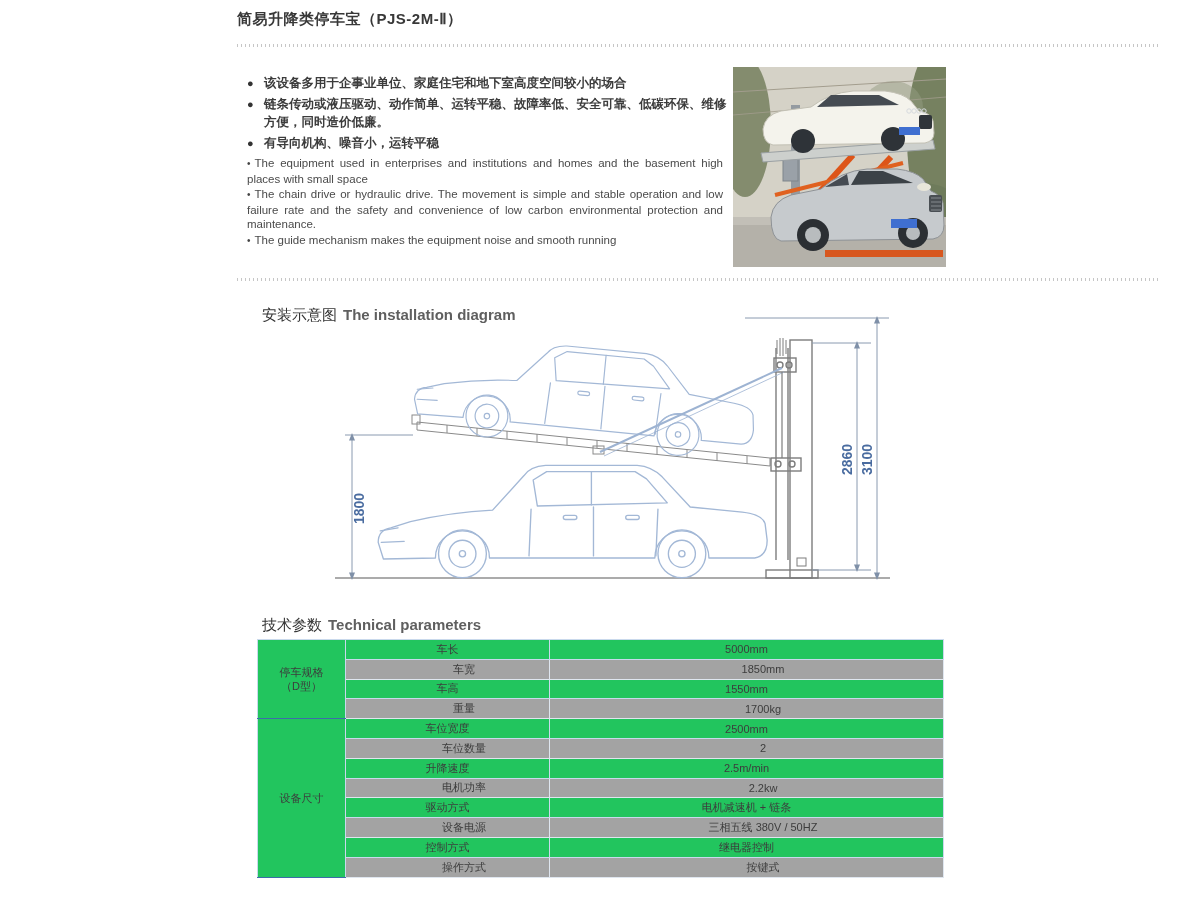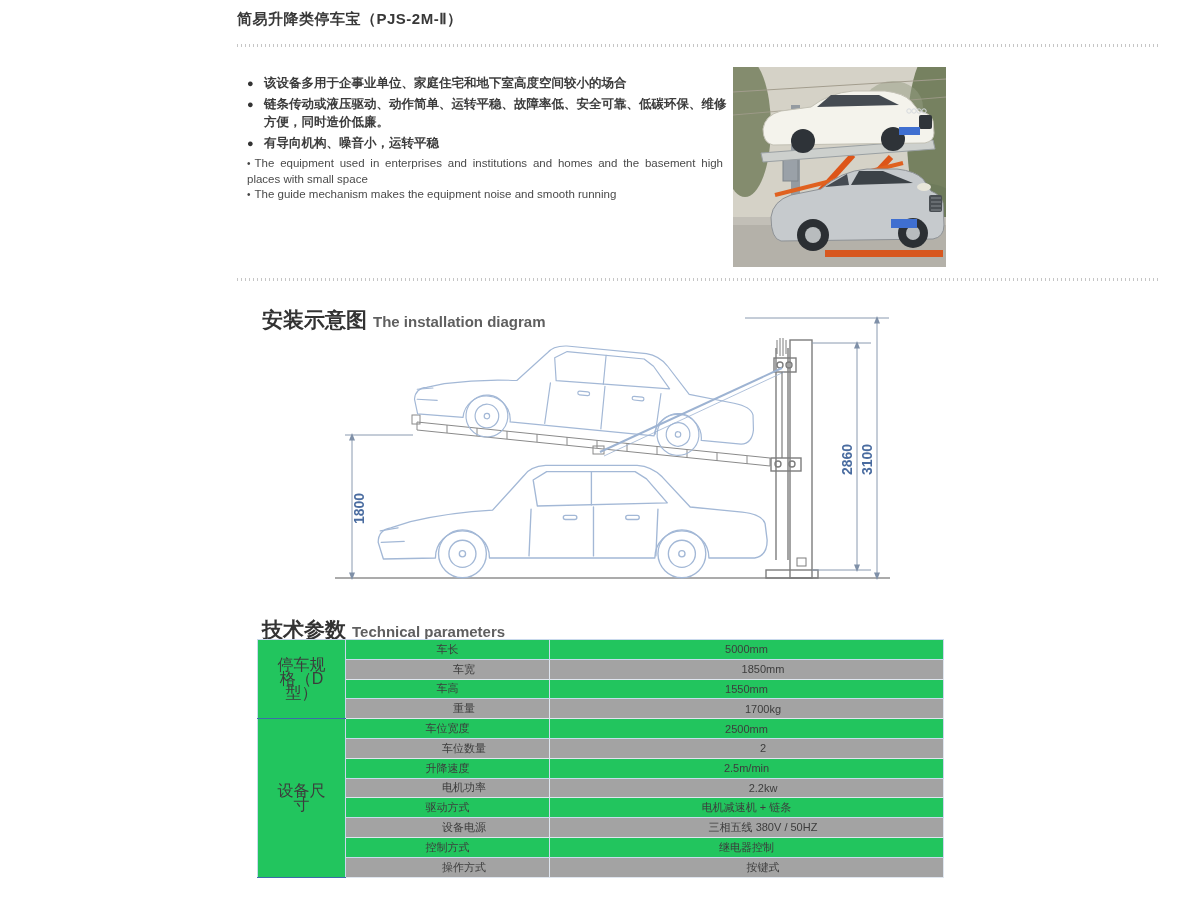--- a/index.html
+++ b/index.html
@@ -18,52 +18,53 @@
   .cn-bullets .dot{position:absolute;left:0;top:0;font-size:11px;color:#333;}
 
   .en-bullets{left:247px;top:156px;width:476px;list-style:none;margin:0;padding:0;
               font-size:11.5px;color:#4a4a4a;line-height:14.5px;text-align:justify;}
   .en-bullets li{margin-bottom:1px;}
   .en-bullets .dot{font-size:10px;margin-right:4px;color:#444;}
 
   .photo{left:733px;top:67px;width:213px;height:200px;}
 
   .sec-head{font-size:15px;}
-  .sec-head .cn{font-weight:bold;color:#333;font-size:21px;}
+  .sec-head .cn{font-weight:normal;color:#333;font-size:15px;}
   .sec-head .en{font-weight:bold;color:#5f5f5f;font-size:15px;margin-left:6px;}
   #install-head{left:262px;top:306px;}
   #specs-head{left:262px;top:616px;}
 
   .diagram{left:333px;top:310px;}
 
   table.specs{left:257px;top:639px;width:686px;border-collapse:collapse;table-layout:fixed;
               position:absolute;font-size:11px;}
   table.specs td{height:18.8px;padding:0 4px;text-align:center;vertical-align:middle;
                  border:1px solid #dfe6ef;color:#3c3c3c;}
   table.specs col.c1{width:88px;} table.specs col.c2{width:204px;} table.specs col.c3{width:394px;}
-  td.ghead{background:#4a80bf;color:#fff;border:1px solid #4a80bf;font-size:16px;line-height:14px;}
+  td.ghead{background:#4a80bf;color:#fff;border:1px solid #4a80bf;font-size:11px;line-height:14px;}
   td.ghead .wrap{display:inline-block;width:54px;word-break:break-all;}
   tr.r-blue td{background:#22c55e;border-color:#c9d9ec;}
   tr.r-white td{background:#a3a3a3;padding-left:37px;}
   td.ghead{border-bottom:1px solid #3d6da9 !important;}
 </style>
 </head>
 <body>
 
 <div class="abs page-title">简易升降类停车宝（PJS-2M-Ⅱ）</div>
 <div class="abs dotline" id="dot1"></div>
 
 <ul class="abs cn-bullets">
   <li><span class="dot">●</span><span>该设备多用于企事业单位、家庭住宅和地下室高度空间较小的场合</span></li>
   <li><span class="dot">●</span><span>链条传动或液压驱动、动作简单、运转平稳、故障率低、安全可靠、低碳环保、维修方便，同时造价低廉。</span></li>
   <li><span class="dot">●</span><span>有导向机构、噪音小，运转平稳</span></li>
 </ul>
 
 <ul class="abs en-bullets">
   <li><span class="dot">•</span><span>The equipment used in enterprises and institutions and homes and the basement high places with small space</span></li>
+  <li><span class="dot">•</span><span>The chain drive or hydraulic drive. The movement is simple and stable operation and low failure rate and the safety and convenience of low carbon environmental protection and maintenance.</span></li>
   <li><span class="dot">•</span><span>The guide mechanism makes the equipment noise and smooth running</span></li>
 </ul>
 
 <svg class="abs photo" width="213" height="200" viewBox="0 0 213 200">
   <rect x="0" y="0" width="213" height="200" fill="#d5d2c7"></rect>
   <g opacity="0.85">
     <ellipse cx="12" cy="60" rx="26" ry="70" fill="#76805f"></ellipse>
     <ellipse cx="202" cy="70" rx="28" ry="90" fill="#66744f"></ellipse>
     <ellipse cx="190" cy="150" rx="42" ry="34" fill="#5d6d49"></ellipse>
     <ellipse cx="160" cy="40" rx="30" ry="26" fill="#8a9478" opacity=".5"></ellipse>

